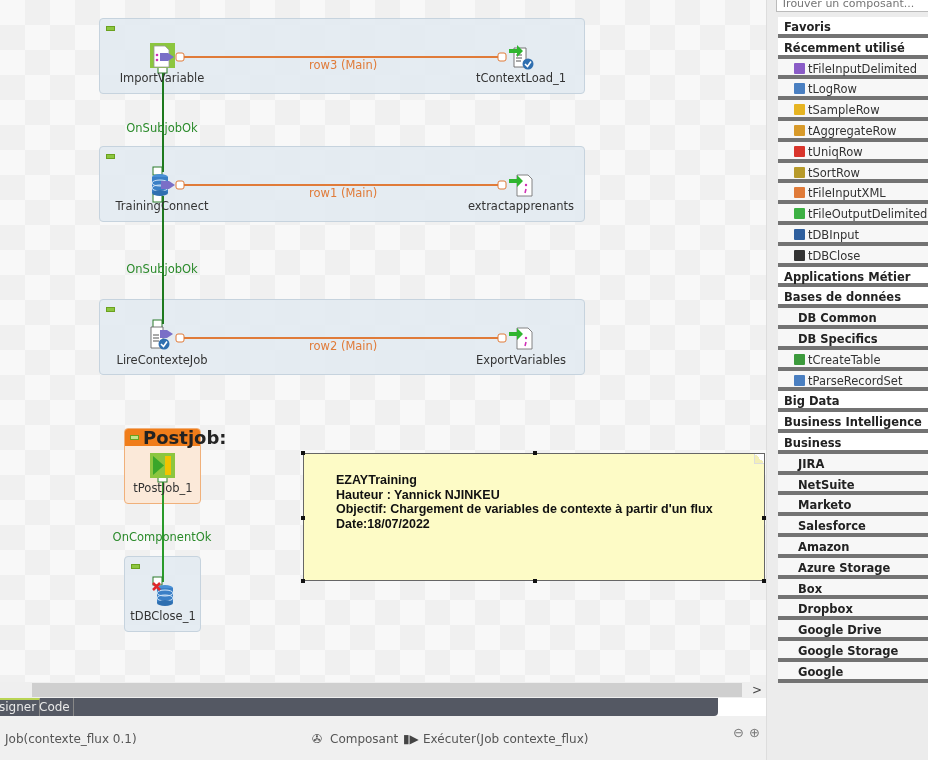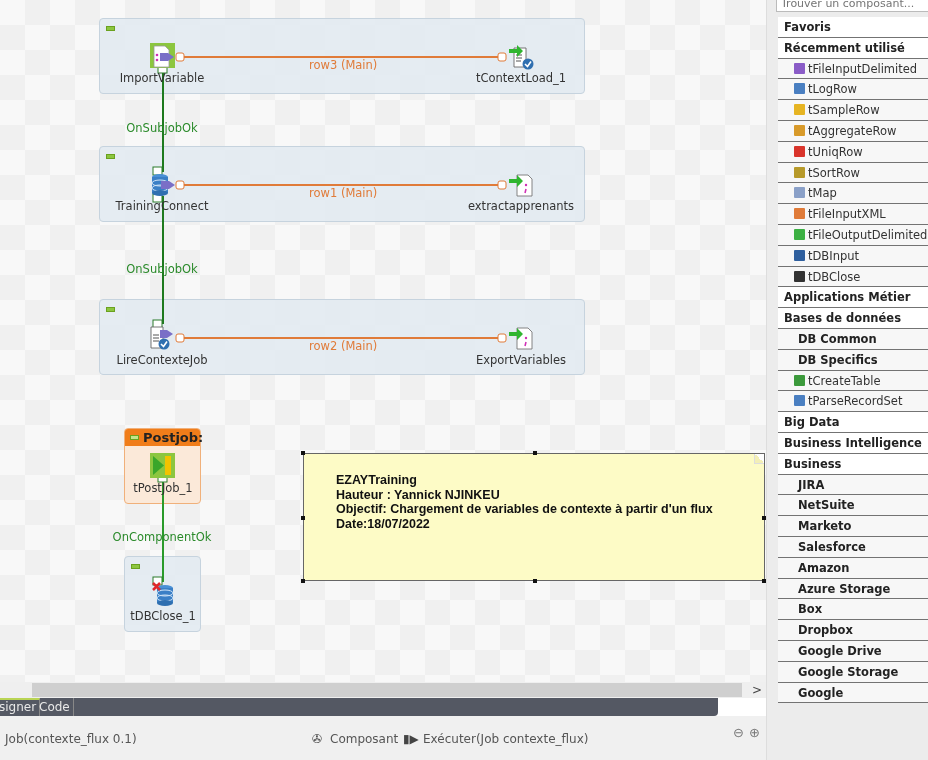--- a/index.html
+++ b/index.html
@@ -31,21 +31,21 @@
   .link-label-trig { position: absolute; font-size: 11.5px; color: #2a8a2a; white-space: nowrap; transform: translateX(-50%); }
   svg.overlay { position: absolute; left: 0; top: 0; }
 
   .postjob {
     position: absolute; left: 124px; top: 428px; width: 77px; height: 76px;
     background: #fbe9d9; border: 1px solid #f0b07a; border-radius: 4px;
   }
   .postjob-head {
     position: absolute; left: 0; top: 0; right: 0; height: 17px;
     background: #f07d1a; border-radius: 3px 3px 0 0;
-    font-weight: bold; font-size: 13px; color: #222; padding-left: 18px; line-height: 17px;
+    font-weight: bold; font-size: 18px; color: #222; padding-left: 18px; line-height: 17px;
   }
   .postjob-head .collapse-btn { left: 5px; top: 6px; background: #c3e48c; }
 
   .note {
     position: absolute; left: 303px; top: 453px; width: 462px; height: 128px;
     background: #fdfbc6; border: 1px solid #666;
   }
   .note-text {
     position: absolute; left: 32px; top: 19px; font-family: "Liberation Sans", sans-serif;
     font-weight: bold; font-size: 12.5px; color: #111; line-height: 14.5px;
@@ -69,21 +69,21 @@
   .vtab { position: absolute; top: 10px; height: 34px; line-height: 26px; font-size: 12px; color: #555; white-space: nowrap; }
   .vtab.active { background: #fff; }
   .vtab .vicon { display: inline-block; width: 14px; margin-right: 6px; text-align: center; color: #444; }
   .close-x { font-size: 10px; color: #bbb; margin-left: 8px; }
   .view-ctrl { position: absolute; top: 12px; width: 13px; height: 13px; border-radius: 50%; border: 1px solid #999; font-size: 10px; line-height: 10px; text-align: center; color: #777; }
 
   
   #palette { position: absolute; left: 766px; top: 0; width: 162px; height: 760px; background: #ececec; border-left: 1px solid #ddd; }
   #palette-search { position: absolute; left: 9px; top: -6px; width: 160px; height: 18px; border: 1px solid #bbb; background: #fff; font-size: 11px; color: #444; padding-left: 4px; line-height: 17px; font-family: "DejaVu Sans", sans-serif; }
   #palette-list { position: absolute; left: 11px; top: 17px; width: 151px; }
-  .pal-row { height: 20.8px; line-height: 20.8px; font-size: 11.5px; white-space: nowrap; border-bottom: 1px solid #737373; background: #fff; color: #222; }
+  .pal-row { height: 20.8px; line-height: 20.8px; font-size: 11.5px; white-space: nowrap; border-bottom: 4px solid #737373; background: #fff; color: #222; }
   .pal-row.cat { font-weight: bold; padding-left: 6px; }
   .pal-row.sub { font-weight: bold; padding-left: 20px; background: #f7f7f7; }
   .pal-row.comp-item { padding-left: 16px; background: #f7f7f7; color: #333; }
   .pal-icon { display: inline-block; width: 11px; height: 11px; margin-right: 3px; vertical-align: -1px; border-radius: 1px; }
 </style>
 </head>
 <body>
 
 <div id="canvas">
 
@@ -291,21 +291,20 @@
   <input id="palette-search" placeholder="Trouver un composant..." style="">
   <div id="palette-list">
       <div class="pal-row cat"><span>Favoris</span></div>
       <div class="pal-row cat"><span>Récemment utilisé</span></div>
       <div class="pal-row comp-item"><span class="pal-icon" title="tFileInputDelimited" style="background: rgb(138, 92, 199);"></span><span>tFileInputDelimited</span></div>
       <div class="pal-row comp-item"><span class="pal-icon" title="tLogRow" style="background: rgb(74, 127, 193);"></span><span>tLogRow</span></div>
       <div class="pal-row comp-item"><span class="pal-icon" title="tSampleRow" style="background: rgb(230, 180, 34);"></span><span>tSampleRow</span></div>
       <div class="pal-row comp-item"><span class="pal-icon" title="tAggregateRow" style="background: rgb(216, 154, 42);"></span><span>tAggregateRow</span></div>
       <div class="pal-row comp-item"><span class="pal-icon" title="tUniqRow" style="background: rgb(217, 52, 43);"></span><span>tUniqRow</span></div>
       <div class="pal-row comp-item"><span class="pal-icon" title="tSortRow" style="background: rgb(183, 154, 42);"></span><span>tSortRow</span></div>
-      <div class="pal-row comp-item"><span class="pal-icon" title="tMap" style="background: rgb(138, 160, 200);"></span><span>tMap</span></div>
       <div class="pal-row comp-item"><span class="pal-icon" title="tFileInputXML" style="background: rgb(224, 123, 57);"></span><span>tFileInputXML</span></div>
       <div class="pal-row comp-item"><span class="pal-icon" title="tFileOutputDelimited" style="background: rgb(60, 176, 67);"></span><span>tFileOutputDelimited</span></div>
       <div class="pal-row comp-item"><span class="pal-icon" title="tDBInput" style="background: rgb(47, 95, 158);"></span><span>tDBInput</span></div>
       <div class="pal-row comp-item"><span class="pal-icon" title="tDBClose" style="background: rgb(51, 51, 51);"></span><span>tDBClose</span></div>
       <div class="pal-row cat"><span>Applications Métier</span></div>
       <div class="pal-row cat"><span>Bases de données</span></div>
       <div class="pal-row sub"><span>DB Common</span></div>
       <div class="pal-row sub"><span>DB Specifics</span></div>
       <div class="pal-row comp-item"><span class="pal-icon" title="tCreateTable" style="background: rgb(60, 154, 60);"></span><span>tCreateTable</span></div>
       <div class="pal-row comp-item"><span class="pal-icon" title="tParseRecordSet" style="background: rgb(74, 127, 193);"></span><span>tParseRecordSet</span></div>

